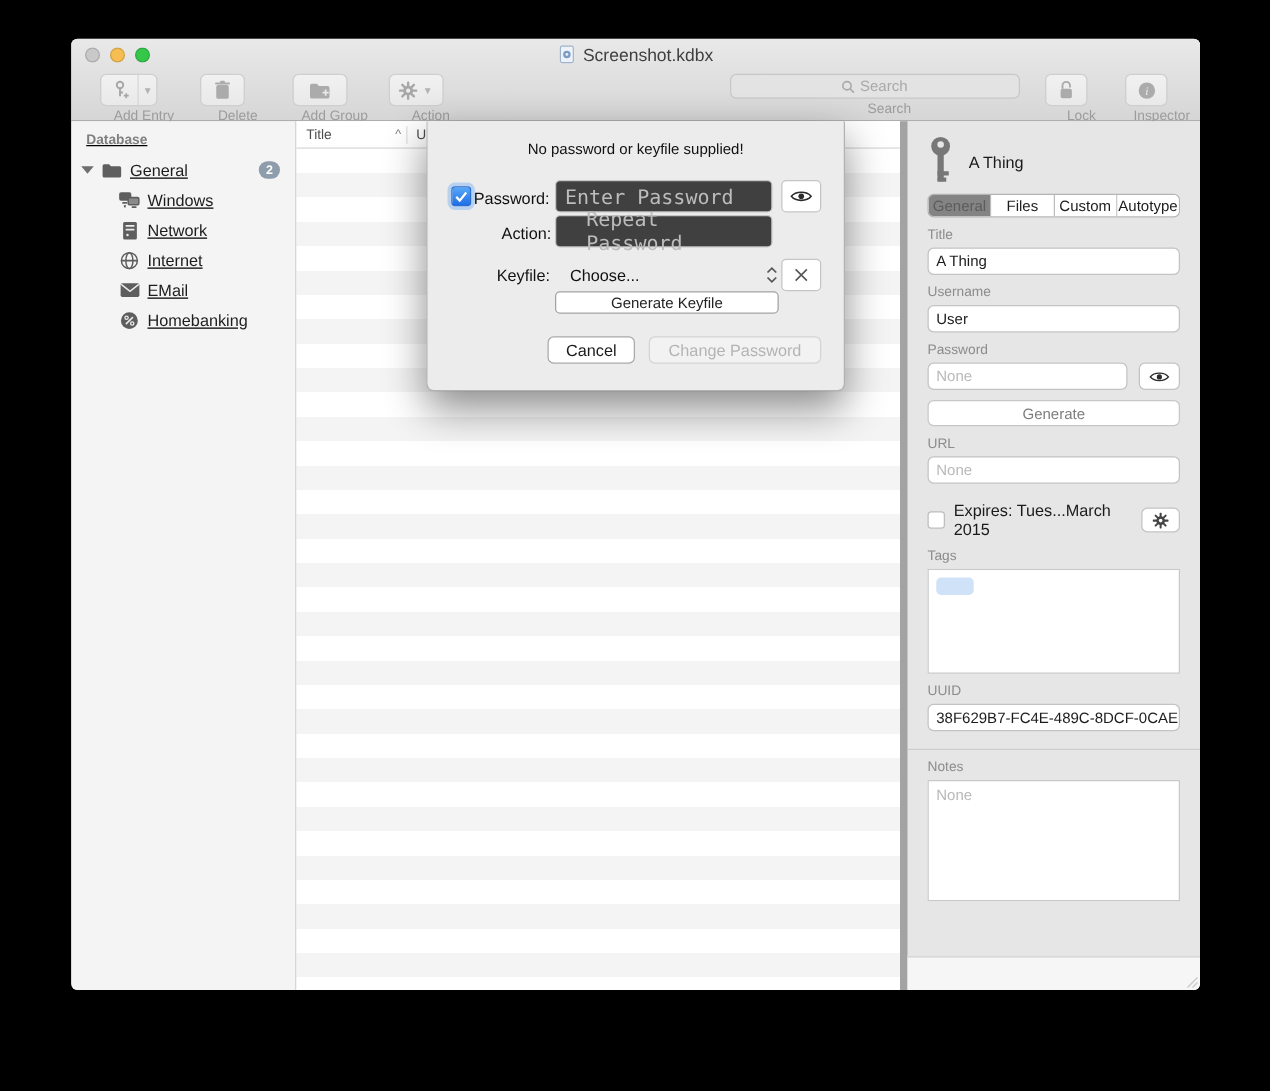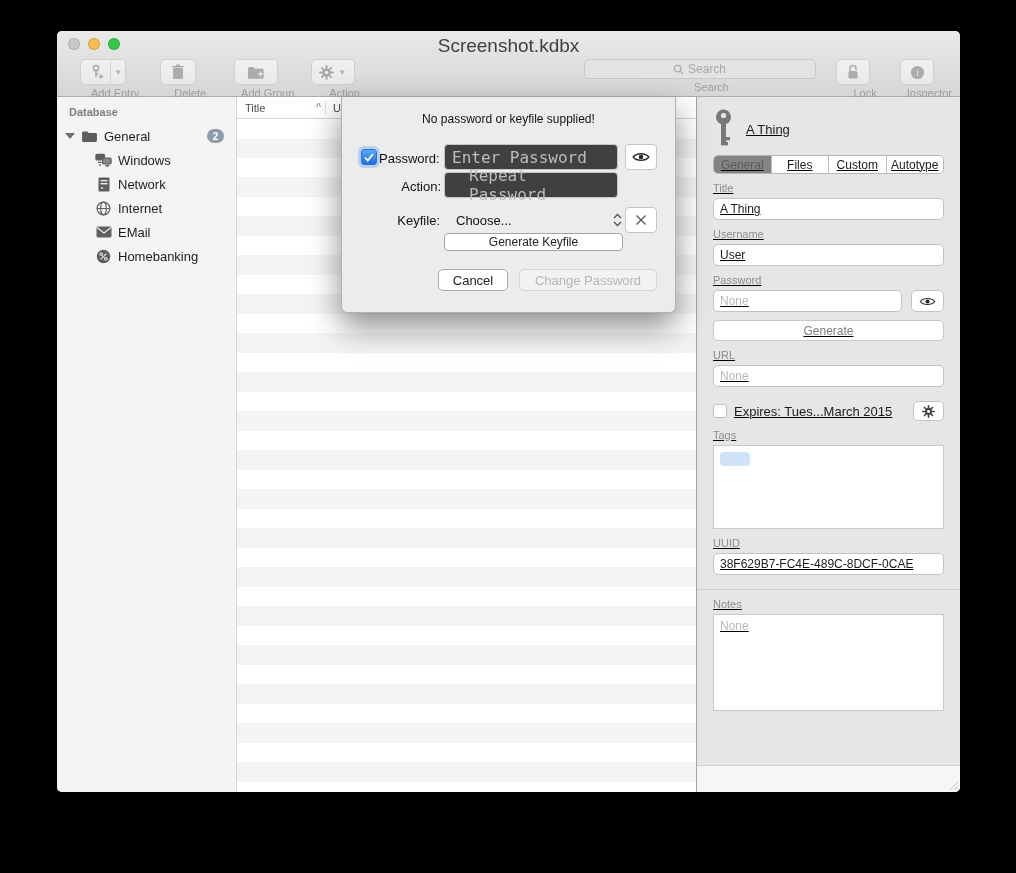--- a/index.html
+++ b/index.html
@@ -15,21 +15,21 @@
   .header {
     position:absolute; left:0; top:0; right:0; height:66px;
     background:linear-gradient(180deg,#e9e9e9,#d6d6d6);
     border-bottom:1px solid #aeaeae;
   }
   .traffic { position:absolute; left:11px; top:7px; display:flex; gap:8px; }
   .traffic span { width:12px; height:12px; border-radius:50%; display:block; border:.5px solid rgba(0,0,0,.15); }
   .titlebar-title {
     position:absolute; top:0; left:0; right:0; height:25px; display:flex;
     align-items:center; justify-content:center; gap:5px;
-    font-size:19px; color:#3f3f3f;flex-direction:column;
+    font-size:14px; color:#3f3f3f;
   }
   .doc-icon { width:15px; height:15px; }
   .toolbar { position:absolute; left:0; top:25px; right:0; height:41px; display:flex; align-items:flex-start; padding:3px 8px 0 10px; }
   .tb-item { display:flex; flex-direction:column; align-items:center; margin-right:11px; }
   .tb-label { font-size:11px; color:#9c9c9c; margin-top:2px;margin-left:24px; }
   .tb-btn {
     height:26px; border-radius:5px; background:linear-gradient(#f1f1f1,#e9e9e9);
     border:1px solid #cfcfcf; display:flex; align-items:center; justify-content:center;
     color:#ababab;
   }
@@ -42,42 +42,42 @@
   .search-field {
     width:232px; height:20px; border-radius:5px; background:#e3e3e3;
     border:1px solid #c8c8c8; display:flex; align-items:center; justify-content:center;
     gap:4px; color:#a9a9a9; font-size:12px;
   }
   .sq-btn { width:34px; }
 
   
   .content { position:absolute; left:0; top:66px; right:0; bottom:0; display:flex; }
 
-  .sidebar { width:180px; background:#f4f4f5; border-right:1px solid #d6d6d6; padding-top:9px; position:relative; }
+  .sidebar { width:180px; background:#f4f4f5; border-right:1px solid #d6d6d6; padding-top:9px; position:relative;text-decoration:underline; }
   .side-header { font-size:11px; font-weight:bold; color:#7f7f7f; padding-left:12px; margin-bottom:6px; }
   .side-row { height:24px; display:flex; align-items:center; font-size:13px; color:#1d1d1d; position:relative; }
   .side-row .tri { width:0; height:0; border-left:5px solid transparent; border-right:5px solid transparent; border-top:6px solid #6f6f6f; margin-left:8px; }
   .side-row .icon { width:17px; display:flex; justify-content:center; margin:0 6px 0 6px; color:#5c5c5c; }
   .side-row.child { padding-left:32px; }
   .badge {
     position:absolute; right:12px; top:5px; min-width:17px; height:14px; border-radius:8px;
     background:#8e9cab; color:#fff; font-size:10px; font-weight:bold;
     display:flex; align-items:center; justify-content:center; padding:0 4px;
   }
 
   .listpane { flex:1; display:flex; flex-direction:column; background:#fff; }
   .list-header { height:22px; background:#fff; border-bottom:1px solid #d4d4d4; display:flex; align-items:center; font-size:11px; color:#4c4c4c; }
   .col-title { width:88px; padding-left:8px; display:flex; align-items:center; justify-content:space-between; }
   .sort-ind { color:#7a7a7a; font-size:10px; padding-right:4px; }
   .col-div { width:1px; height:14px; background:#e0e0e0; }
   .col-u { padding-left:7px; }
   .list-body { flex:1; background:repeating-linear-gradient(180deg,#fff 0px,#fff 19.5px,#f4f4f5 19.5px,#f4f4f5 39px); }
 
   
-  .inspector { width:264px; background:#e6e6e6; border-left:1px solid #a3a3a3; position:relative; font-size:12px;text-decoration:underline; }
+  .inspector { width:240px; background:#e6e6e6; border-left:6px solid #a3a3a3; position:relative; font-size:12px; }
   .insp-body { padding:10px 16px 0 16px; }
   .insp-head { display:flex; align-items:center; gap:12px; height:44px; margin-bottom:4px; }
   .insp-title { font-size:13px; color:#1a1a1a; }
   .segmented { display:flex; height:19px; border:1px solid #b5b5b5; border-radius:5px; overflow:hidden; background:#fff; margin-bottom:8px; }
   .seg { flex:1; display:flex; align-items:center; justify-content:center; font-size:12px; color:#1c1c1c; border-right:1px solid #bdbdbd; background:#fff; }
   .seg:last-child { border-right:none; }
   .seg.sel { background:#848484; color:#5c5c5c; }
   .f-label { font-size:11px; color:#8c8c8c; margin:8px 0 4px 0; }
   .f-input {
     height:22px; background:#fff; border:1px solid #c3c3c3; border-radius:5px;

